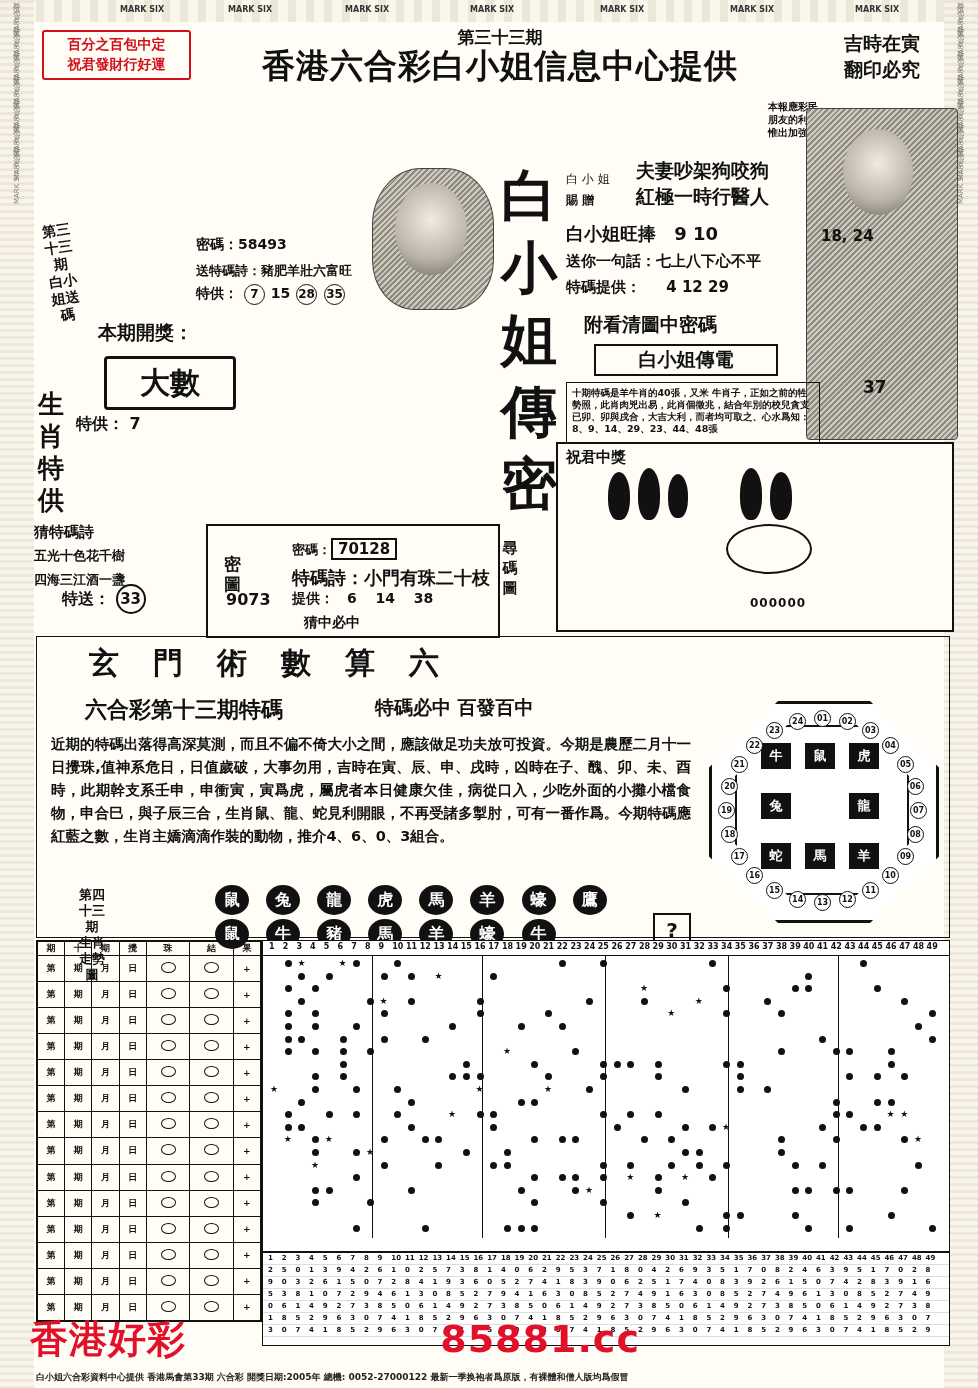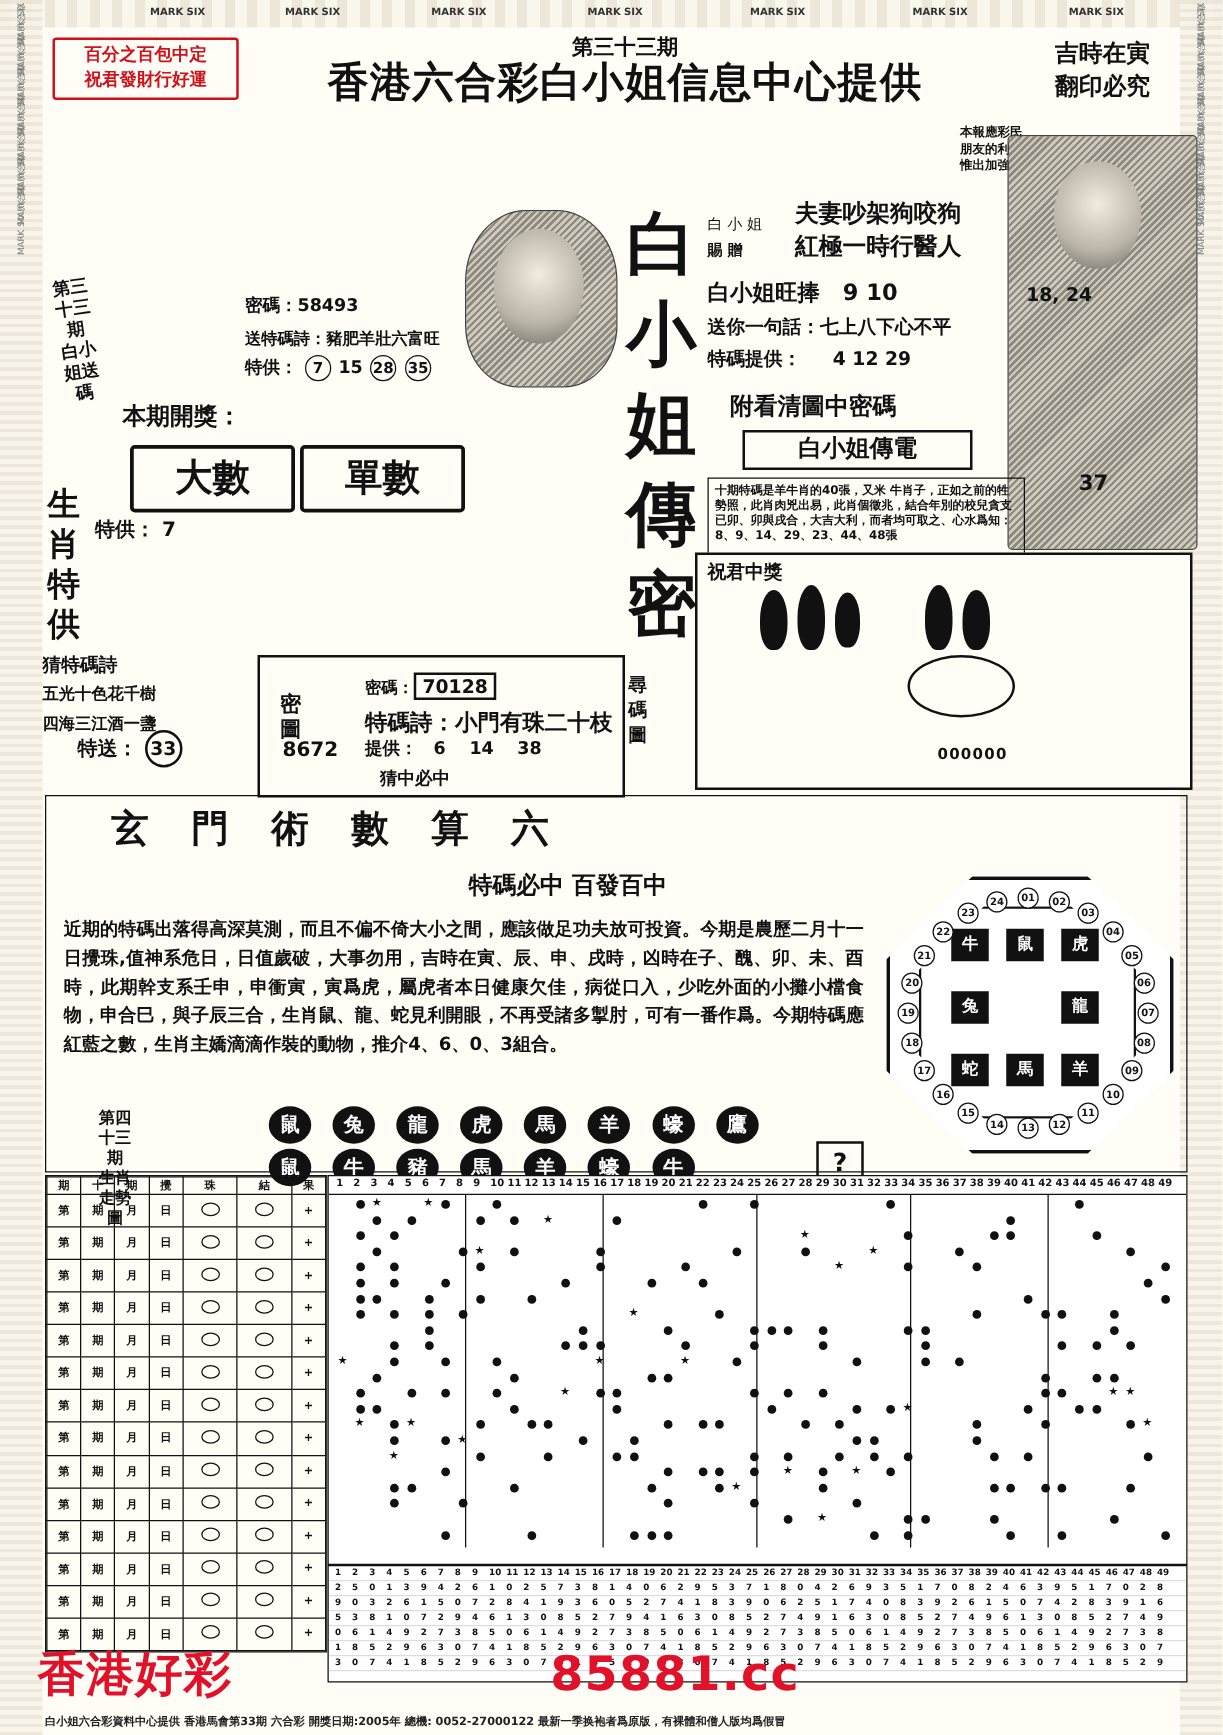--- a/index.html
+++ b/index.html
@@ -320,21 +320,20 @@
   <div class="songte">送特碼詩：豬肥羊壯六富旺</div>
   <div class="tegong-row">
     <span>特供：</span>
     <span class="circ-sm">7</span>
     <span>15</span>
     <span class="circ-sm">28</span>
     <span class="circ-sm">35</span>
   </div>
   <div class="kaijiang">本期開獎：</div>
   <div class="boxbig b1">大數</div>
-  <div class="boxbig b2">單數</div>
 
   <div class="vert-left">生<br>肖<br>特<br>供</div>
   <div class="tegong7">
     <span>特供：</span>
     <span>7</span>
   </div>
   <div class="caimashi">
     <div>猜特碼詩</div>
     <div style="font-size:13px;">五光十色花千樹</div>
     <div style="font-size:13px;">四海三江酒一盞</div>
@@ -350,21 +349,21 @@
       <span>密碼：</span><span class="mitu-codeval">70128</span>
     </div>
     <div class="mitu-poem">特碼詩：小門有珠二十枝</div>
     <div class="mitu-provide">
       <span>提供：</span>
       <span style="margin-left:8px">6</span>
       <span style="margin-left:14px">14</span>
       <span style="margin-left:14px">38</span>
     </div>
     <div class="mitu-guess">猜中必中</div>
-    <div class="hand-note" style="left:18px;top:64px;font-size:16px;">8672</div>
+    <div class="hand-note" style="left:18px;top:64px;font-size:16px;">9073</div>
   </div>
   <div class="mitu-right">尋<br>碼<br>圖</div>
 
   <div style="position:absolute;left:566px;top:168px;font-size:12px;font-weight:normal;line-height:22px;">白 小 姐</div>
   <div style="position:absolute;left:566px;top:192px;font-size:12px;font-weight:bold;">賜 贈</div>
   <div style="position:absolute;left:636px;top:158px;font-size:19px;font-weight:bold;">夫妻吵架狗咬狗</div>
   <div style="position:absolute;left:636px;top:184px;font-size:19px;font-weight:bold;">紅極一時行醫人</div>
 
   <div class="r-wang">
     <span>白小姐旺捧</span>
@@ -387,20 +386,21 @@
     <div class="pp-stone" style="left:80px;top:24px;width:22px;height:52px;"></div>
     <div class="pp-stone" style="left:110px;top:30px;width:20px;height:44px;"></div>
     <div class="pp-stone" style="left:182px;top:24px;width:22px;height:52px;"></div>
     <div class="pp-stone" style="left:212px;top:28px;width:22px;height:48px;"></div>
     <div class="pp-turtle"></div>
     <div class="pp-000">000000</div>
   </div>
 
   <div class="midband">
     <div class="mid-title">玄門術數算六</div>
+    <div class="mid-sub">六合彩第十三期特碼</div>
     <div class="mid-sub2">特碼必中 百發百中</div>
     <div class="mid-para">近期的特碼出落得高深莫測，而且不偏不倚大小之間，應該做足功夫放可投資。今期是農歷二月十一日攪珠,值神系危日，日值歲破，大事勿用，吉時在寅、辰、申、戌時，凶時在子、醜、卯、未、酉時，此期幹支系壬申，申衝寅，寅爲虎，屬虎者本日健康欠佳，病從口入，少吃外面的小攤小檔食物，申合巳，與子辰三合，生肖鼠、龍、蛇見利開眼，不再受諸多掣肘，可有一番作爲。今期特碼應紅藍之數，生肖主嬌滴滴作裝的動物，推介4、6、0、3組合。</div>
     <div class="vert-mid">第四十三期<br>生肖走勢圖</div>
 
     <div class="zodiac-row">
       <span class="zod">鼠</span>
       <span class="zod">兔</span>
       <span class="zod">龍</span>
       <span class="zod">虎</span>
       <span class="zod">馬</span>

